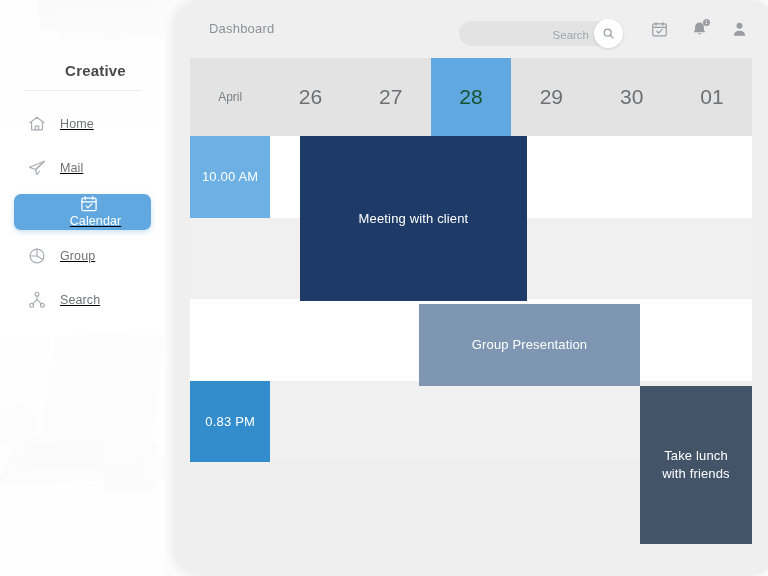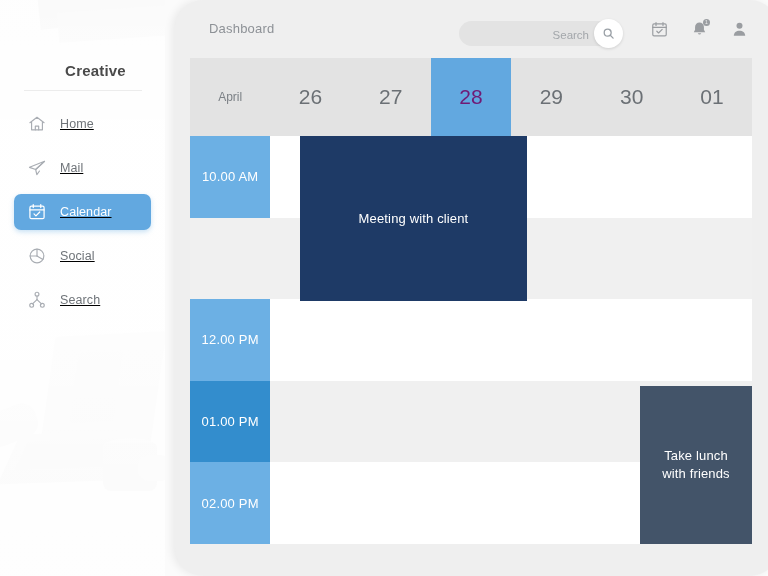--- a/index.html
+++ b/index.html
@@ -164,20 +164,21 @@
   .nav-item .ico svg { display: block; }
   .nav-label {
     margin-left: 13px;
     font-size: 12.5px;
     color: #6f7479;
     letter-spacing: 0.1px;
   }
   .nav-item.active {
     background: #62a8e0;
     box-shadow: 0 2px 5px rgba(98,168,224,0.35);
+    flex-direction: column;
   }
   .nav-item.active .ico { color: #ffffff; }
   .nav-item.active .nav-label { color: #ffffff; }
 
   
   .main {
     position: absolute;
     left: 175px;
     top: 0;
     width: 603px;
@@ -297,21 +298,21 @@
     font-weight: normal;
     cursor: pointer;
   }
   .cal-head-cell.month {
     font-size: 12px;
     color: #7c8186;
     cursor: default;
   }
   .cal-head-cell.today {
     background: #62a8e0;
-    color: #701a75;
+    color: #14532d;
   }
 
   .cal-body {
     position: relative;
     width: 562px;
     height: 408px;
   }
   .cal-row {
     position: absolute;
     left: 0;
@@ -425,21 +426,21 @@
 
         <div class="nav-item">
           <span class="ico">
             <svg width="20" height="20" viewBox="0 0 24 24" fill="none" stroke="currentColor" stroke-width="1.4" stroke-linecap="round" stroke-linejoin="round">
               <circle cx="12" cy="12" r="8.2"></circle>
               <path d="M12 12V3.8"></path>
               <path d="M12 12l7.1 4.1"></path>
               <path d="M12 12H3.8"></path>
             </svg>
           </span>
-          <span class="nav-label">Social</span>
+          <span class="nav-label">Group</span>
         </div>
 
         <div class="nav-item">
           <span class="ico">
             <svg width="20" height="20" viewBox="0 0 24 24" fill="none" stroke="currentColor" stroke-width="1.4" stroke-linecap="round" stroke-linejoin="round">
               <circle cx="12" cy="5" r="2.3"></circle>
               <circle cx="5.6" cy="18.4" r="2.3"></circle>
               <circle cx="18.4" cy="18.4" r="2.3"></circle>
               <path d="M12 7.3v4.2"></path>
               <path d="M12 11.5 6.6 16.6"></path>
@@ -527,53 +528,46 @@
         <div class="cal-row even" style="top:81.6px;">
           <div class="slot"></div>
           <div class="slot"></div>
           <div class="slot"></div>
           <div class="slot"></div>
           <div class="slot"></div>
           <div class="slot"></div>
         </div>
 
         <div class="cal-row odd" style="top:163.2px;">
-          <div class="time-cell lite">12.00 PM</div>
           <div class="slot"></div>
           <div class="slot"></div>
           <div class="slot"></div>
           <div class="slot"></div>
           <div class="slot"></div>
           <div class="slot"></div>
         </div>
 
         <div class="cal-row even" style="top:244.8px;">
-          <div class="time-cell dark">01.00 PM</div>
-          <div class="slot"></div>
-          <div class="slot"></div>
-          <div class="slot"></div>
-          <div class="slot"></div>
-          <div class="slot"></div>
-          <div class="slot"></div>
-        </div>
-
-        <div class="cal-row odd" style="top:326.4px;">
-          <div class="time-cell lite">02.00 PM</div>
-          <div class="slot"></div>
-          <div class="slot"></div>
-          <div class="slot"></div>
-          <div class="slot"></div>
-          <div class="slot"></div>
-          <div class="slot"></div>
-        </div>
+          <div class="time-cell dark">0.83 PM</div>
+          <div class="slot"></div>
+          <div class="slot"></div>
+          <div class="slot"></div>
+          <div class="slot"></div>
+          <div class="slot"></div>
+          <div class="slot"></div>
+        </div>
+
 
         <div class="event meeting" style="left:110px; top:0px; width:227px; height:165px;">
           <span>Meeting with client</span>
         </div>
 
+        <div class="event presentation" style="left:229px; top:168px; width:221px; height:82px;">
+          <span>Group Presentation</span>
+        </div>
 
         <div class="event lunch" style="left:450px; top:250px; width:112px; height:158px; flex-direction:column;">
           <span>Take lunch</span>
           <span>with friends</span>
         </div>
 
       </div>
     </div>
 
   </section>

